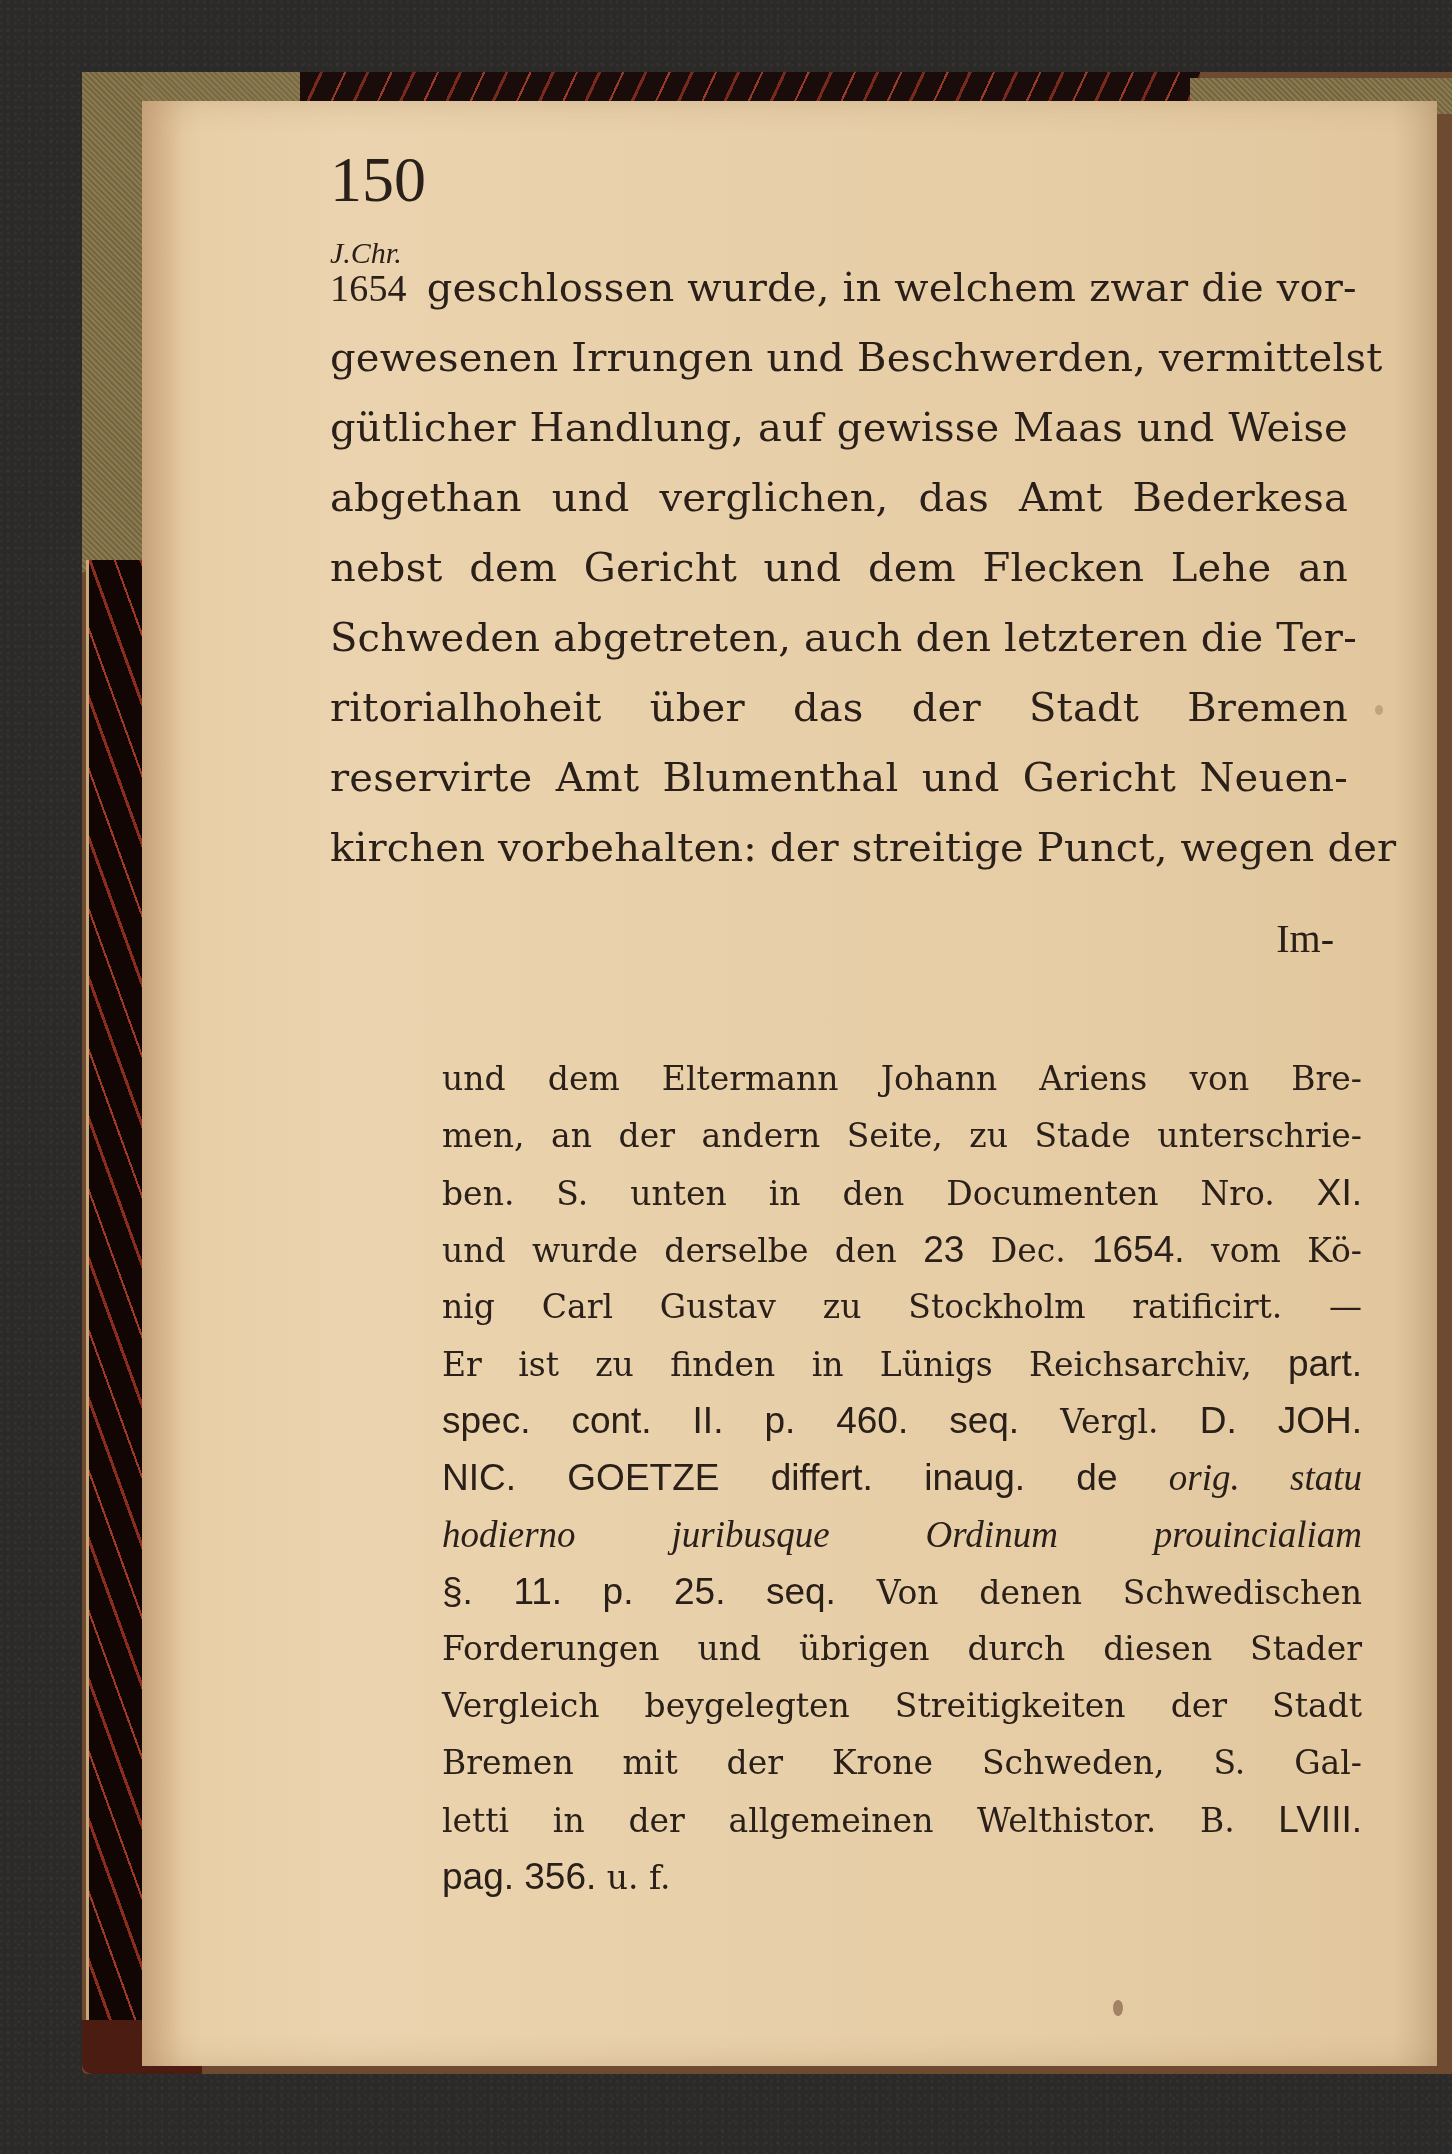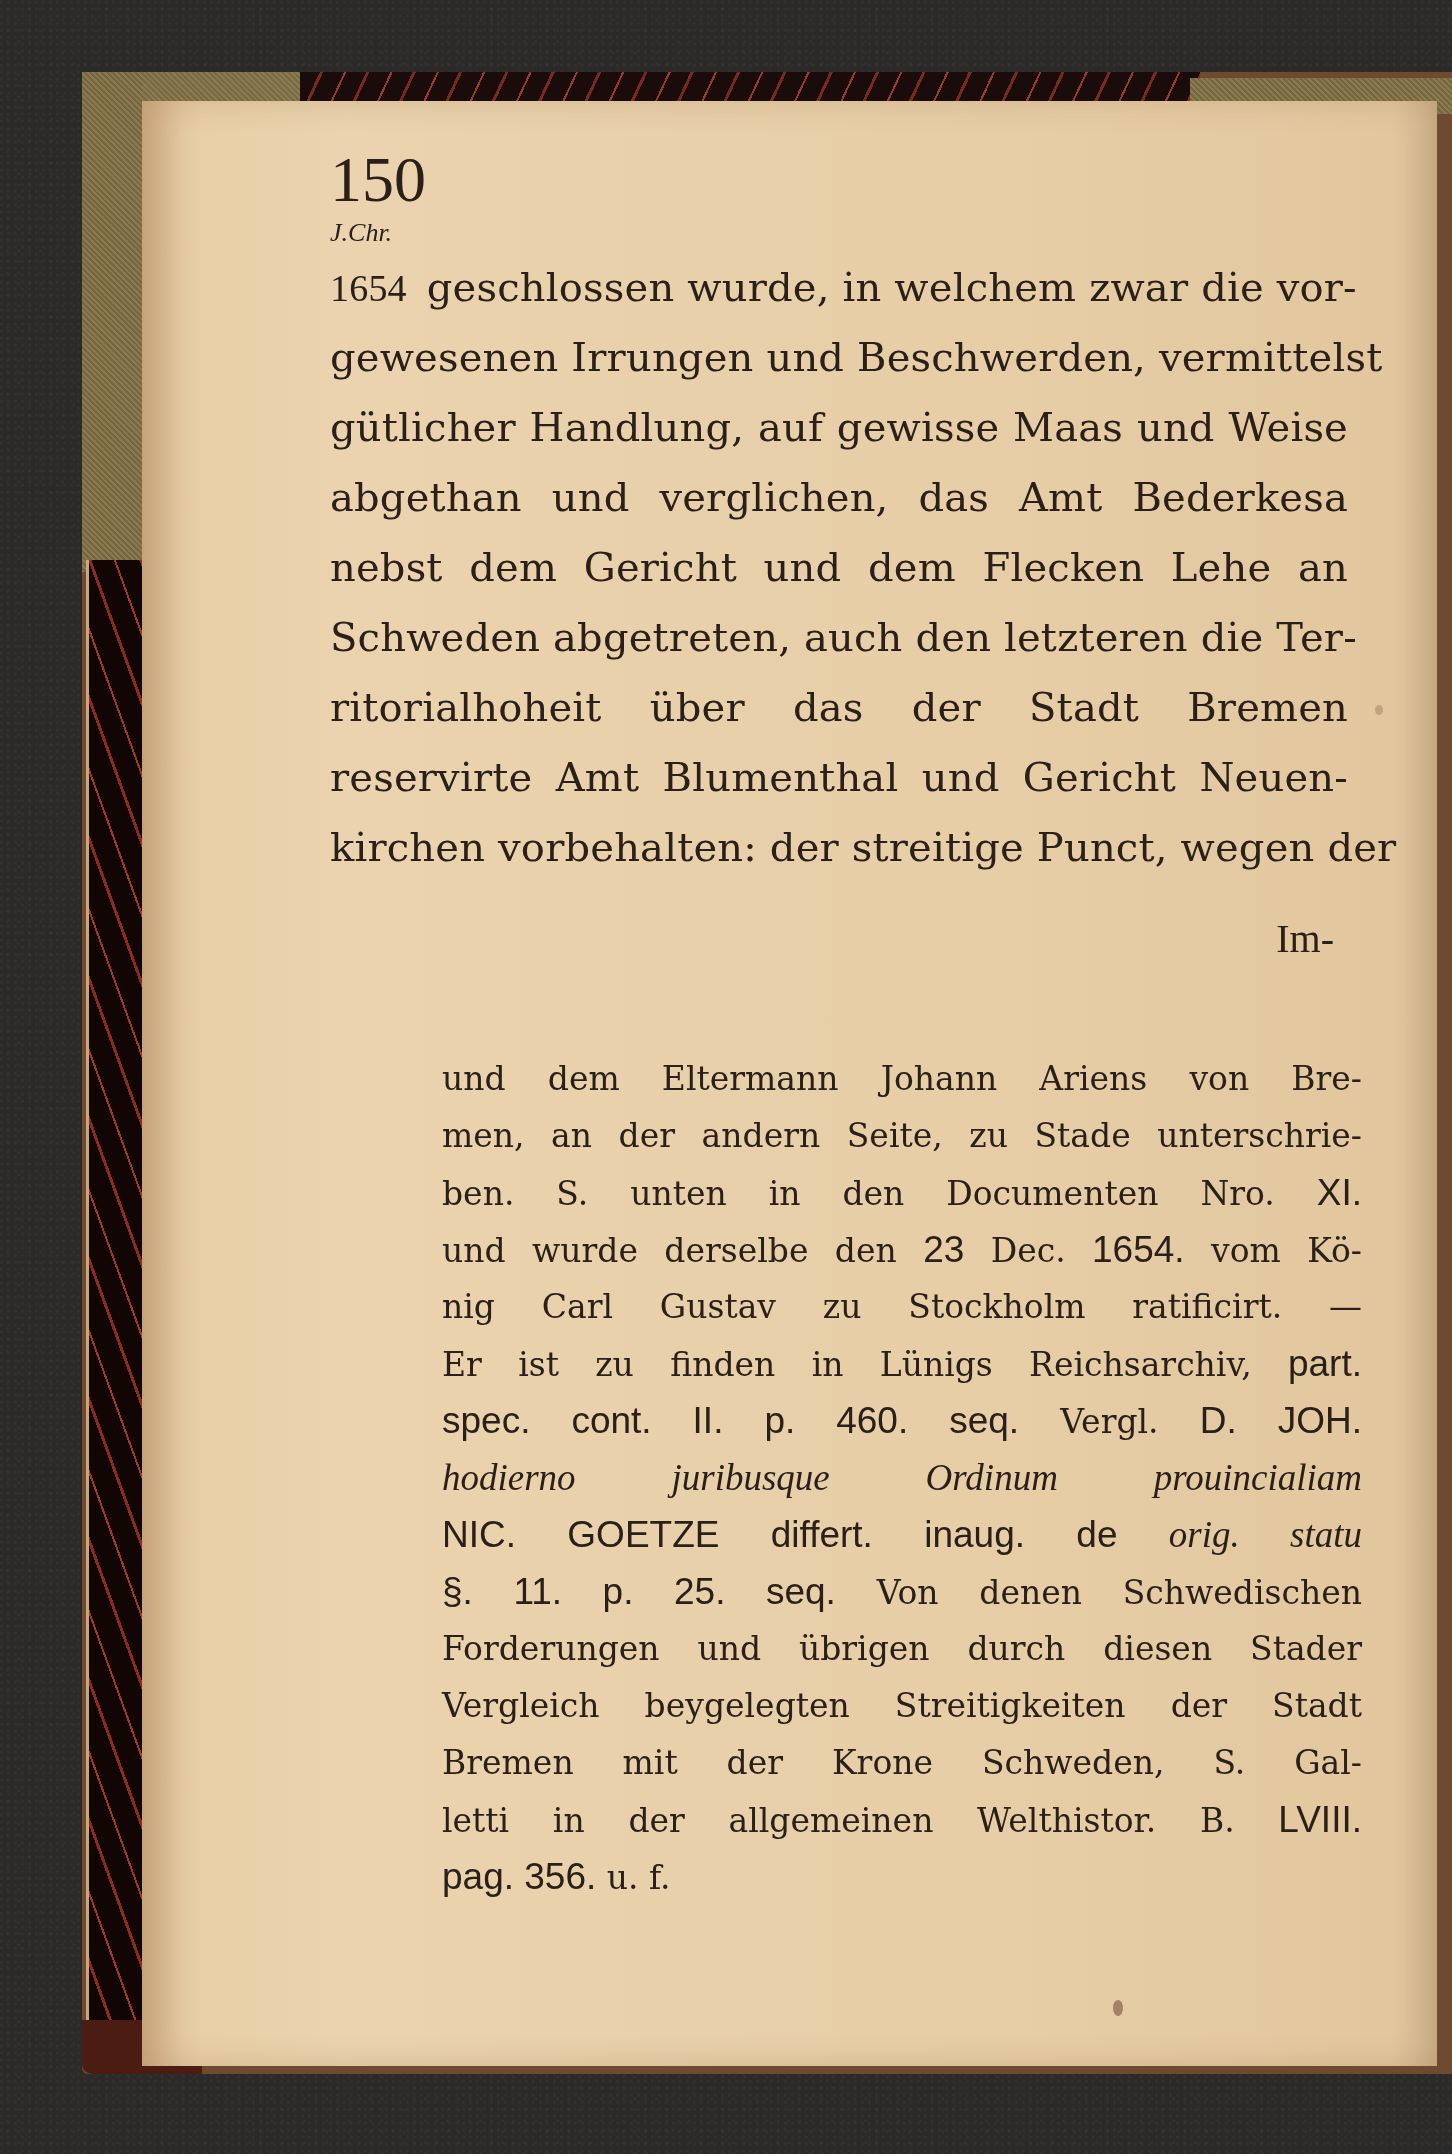--- a/index.html
+++ b/index.html
@@ -59,22 +59,22 @@
     position: absolute; width: 10px; height: 16px; border-radius: 50%;
     background: rgba(110,70,50,0.55);
   }
   .text-ink { color: #2a2019; }
 
   .page-number {
     position: absolute; left: 330px; top: 148px;
     font-family: "Liberation Serif", serif; font-size: 64px; line-height: 1;
   }
   .margin-label {
-    position: absolute; left: 330px; top: 218px;
-    font-family: "Liberation Serif", serif; font-size: 26px; font-style: italic; text-align: center;
+    position: absolute; left: 330px; top: 236px;
+    font-family: "Liberation Serif", serif; font-size: 30px; font-style: italic; text-align: center;
   }
   .main-text {
     position: absolute; left: 330px; top: 252px; width: 1018px;
   }
   .main-line {
     font-family: "DejaVu Serif", serif; font-size: 40px;
     height: 70px; line-height: 70px; white-space: nowrap;
     text-align: justify; text-align-last: justify;
     letter-spacing: 0.2px;
   }
@@ -130,21 +130,21 @@
 <div class="catchword text-ink">Im-</div>
 
 <div class="footnote text-ink" id="footnote">
     <div class="fn-line"><span>und dem Eltermann Johann Ariens von Bre-</span></div>
     <div class="fn-line"><span>men, an der andern Seite, zu Stade unterschrie-</span></div>
     <div class="fn-line"><span>ben.  S. unten in den Documenten Nro. </span><span class="lat">XI.</span></div>
     <div class="fn-line"><span>und wurde derselbe den </span><span class="lat">23</span><span> Dec. </span><span class="lat">1654.</span><span> vom Kö-</span></div>
     <div class="fn-line"><span>nig Carl Gustav zu Stockholm ratificirt. —</span></div>
     <div class="fn-line"><span>Er ist zu finden in Lünigs Reichsarchiv, </span><span class="lat">part.</span></div>
     <div class="fn-line"><span class="lat">spec. cont. II. p. 460. seq.</span><span> Vergl. </span><span class="lat">D. JOH.</span></div>
+    <div class="fn-line"><span class="lat">NIC. GOETZE differt. inaug. de </span><span class="it">orig. statu</span></div>
     <div class="fn-line"><span class="it">hodierno juribusque Ordinum prouincialiam</span></div>
-    <div class="fn-line"><span class="lat">NIC. GOETZE differt. inaug. de </span><span class="it">orig. statu</span></div>
     <div class="fn-line"><span class="lat">§. 11. p. 25. seq.</span><span>  Von denen Schwedischen</span></div>
     <div class="fn-line"><span>Forderungen und übrigen durch diesen Stader</span></div>
     <div class="fn-line"><span>Vergleich beygelegten Streitigkeiten der Stadt</span></div>
     <div class="fn-line"><span>Bremen mit der Krone Schweden,  S. Gal-</span></div>
     <div class="fn-line"><span>letti in der allgemeinen Welthistor. B. </span><span class="lat">LVIII.</span></div>
     <div class="fn-line last"><span class="lat">pag. 356.</span><span> u. f.</span></div>
   </div>
 
 </body></html>

